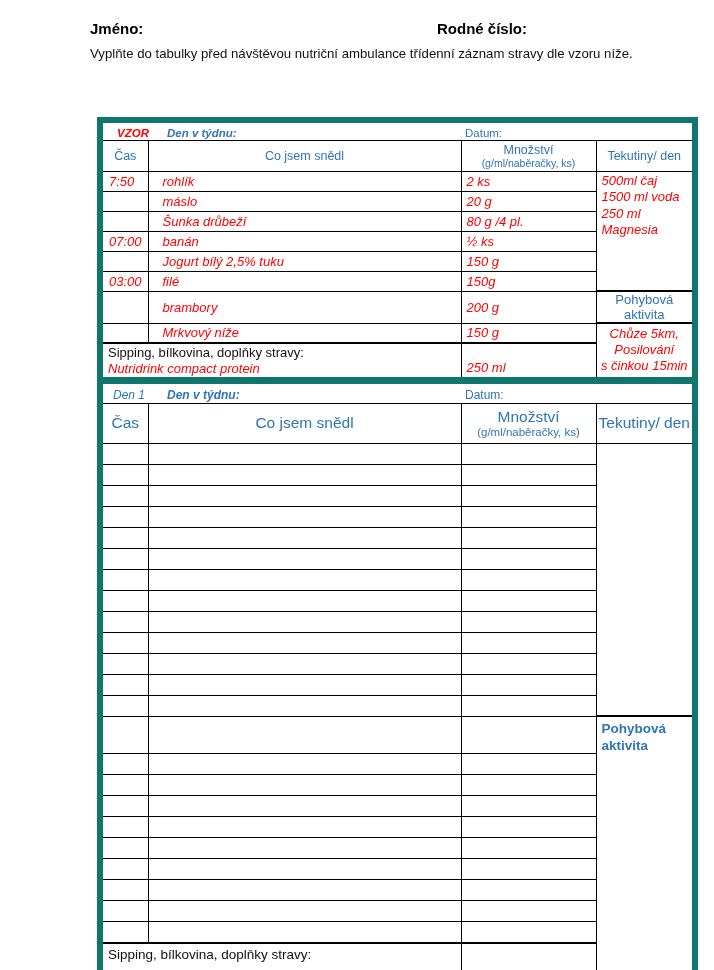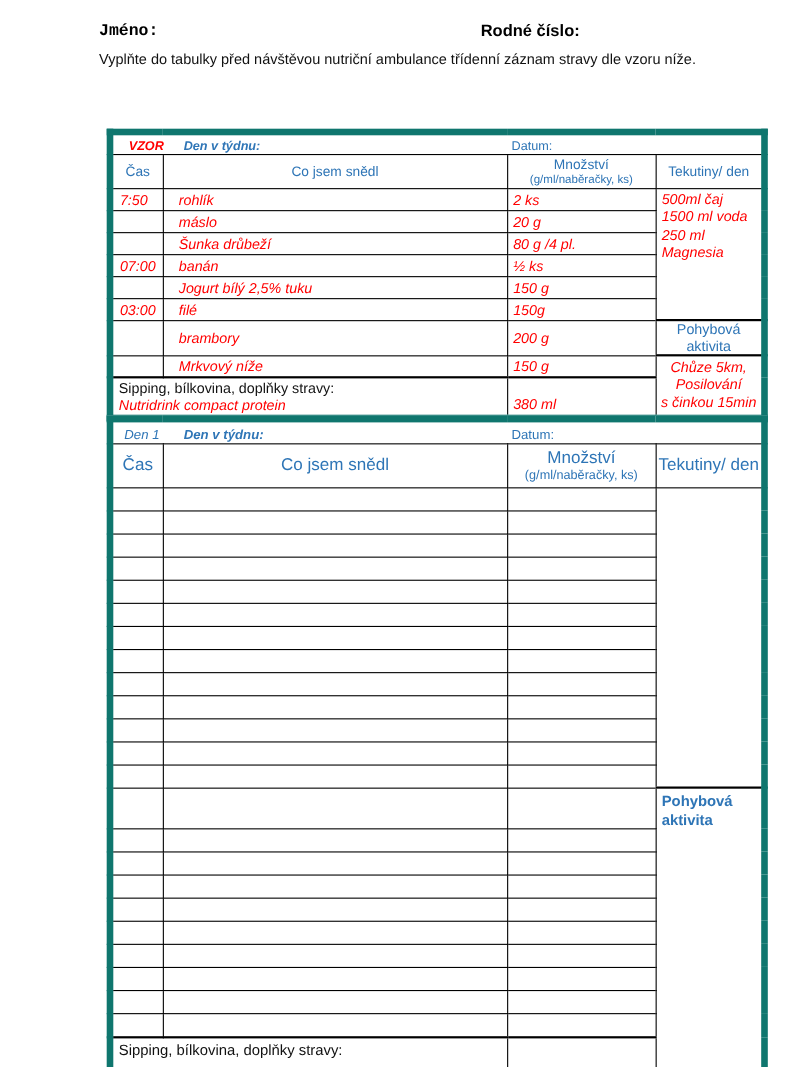--- a/index.html
+++ b/index.html
@@ -3,21 +3,21 @@
 <meta charset="utf-8">
 <style>
   html,body{margin:0;padding:0;}
   body{
     width:714px;height:970px;background:#ffffff;
     font-family:"Liberation Sans", sans-serif;color:#1a1a1a;
     position:relative;overflow:hidden;
   }
   .abs{position:absolute;}
   
-  .name-label{left:90px;top:20px;font-size:15px;font-weight:bold;color:#000;font-family:Liberation Mono, monospace;}
+  .name-label{left:90px;top:20px;font-size:15px;font-weight:bold;color:#000;}
   .pid-label{left:437px;top:20px;font-size:15px;font-weight:bold;color:#000;}
   .instructions{left:90px;top:44px;font-size:13.2px;line-height:19px;color:#111;white-space:nowrap;}
   
   table.grid{border-collapse:collapse;table-layout:fixed;border:6px solid #0f766e;background:#fff;}
   table.grid td{border:1px solid #000;padding:0;vertical-align:middle;overflow:hidden;}
   .t1{position:absolute;left:97px;top:117px;}
   .t2{position:absolute;left:97px;top:378px;}
   .blue{color:#2E75B6;}
   .blue-bi{color:#2E75B6;font-style:italic;font-weight:bold;}
   .blue-i{color:#2E75B6;font-style:italic;}
@@ -142,21 +142,21 @@
     <td class="cell-amt red-i">150 g</td>
     <td class="act-value-1 red-i" rowspan="2">Chůze 5km,
 Posilování
 s činkou 15min</td>
   </tr>
   <tr class="supp-row" style="height:34px">
     <td class="supp-cell" colspan="2">
       <div class="supp-label">Sipping, bílkovina, doplňky stravy:</div>
       <div class="supp-value red-i">Nutridrink compact protein</div>
     </td>
-    <td class="cell-amt supp-amt red-i">380 ml</td>
+    <td class="cell-amt supp-amt red-i">250 ml</td>
   </tr>
 </tbody>
   </table>
 
 <table class="grid t2">
   <colgroup>
       <col style="width:48px">
       <col style="width:313px">
       <col style="width:135px">
       <col style="width:99px">

